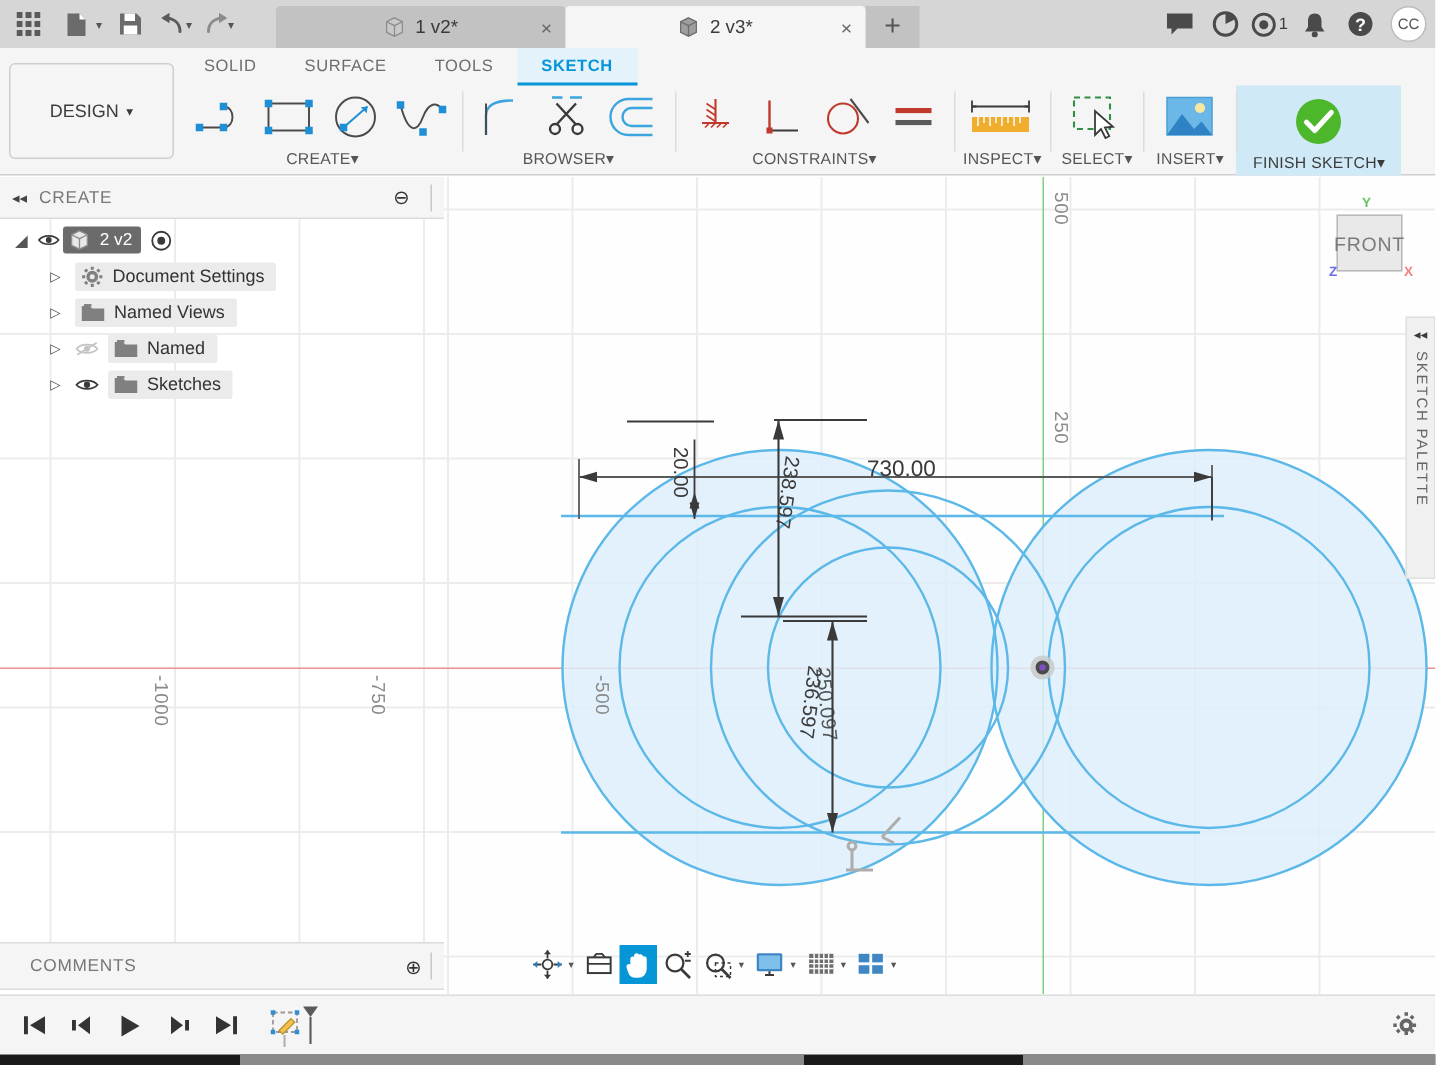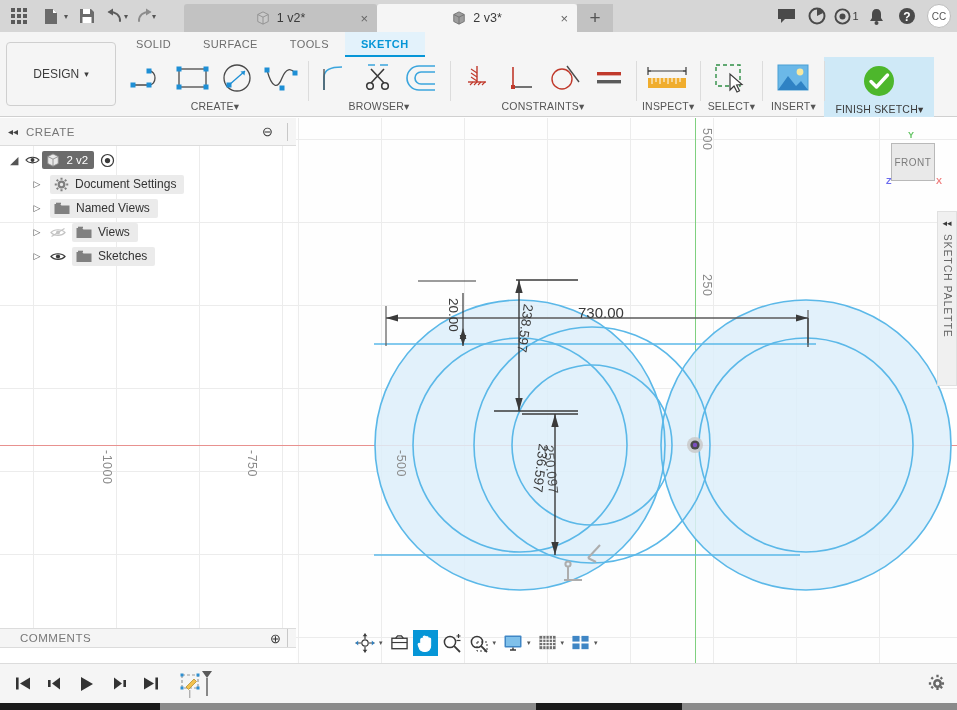--- a/index.html
+++ b/index.html
@@ -143,21 +143,21 @@
   .axisY { position: absolute; top: 0; bottom: 0; width: 1px; background: #7fd07f; }
 
   
   .viewcube {
     position: absolute; right: 20px; top: 25px; width: 46px; height: 40px;
   }
   .cubeface {
     position: absolute; left: 0; top: 0; width: 44px; height: 38px;
     background: #e9e9e9; border: 1px solid #b9b9b9;
     display: flex; align-items: center; justify-content: center;
-    font-size: 10px; color: #7c7c7c; letter-spacing: .5px;
+    font-size: 13px; color: #7c7c7c; letter-spacing: .5px;
   }
   .axlabel { position: absolute; font-size: 9px; font-weight: bold; }
 
   
   .palette {
     position: absolute; right: 0; top: 93px; width: 20px; height: 175px;
     background: #f0f0f0; border: 1px solid #e0e0e0;
     display: flex; flex-direction: column; align-items: center; padding-top: 6px; gap: 6px;
   }
   .palette .ptxt {
@@ -171,21 +171,21 @@
   }
   .navbtn {
     height: 26px; display: flex; align-items: center; justify-content: center;
     padding: 0 3px; color: #4a4a4a;
   }
   .navbtn.active { background: #0696d7; color: #fff; }
   .ncaret { font-size: 7px; color: #555; padding-right: 3px; }
 
   
   .comments {
-    position: absolute; left: 0; top: 628px; width: 296px; height: 20px;
+    position: absolute; left: 0; top: 628px; width: 296px; height: 32px;
     background: #f5f5f5; border-top: 1px solid #dcdcdc; border-bottom: 1px solid #dcdcdc;
     display: flex; align-items: center; padding: 0 8px; z-index: 3;
   }
   .comments .title { font-size: 11.5px; color: #777; letter-spacing: .5px; margin-left: 12px; }
   .comments .dot { margin-left: auto; color: #333; font-size: 13px; }
   .comments .grip { width: 1px; height: 18px; background: #c8c8c8; margin-left: 6px; }
 
   
   .timeline {
     position: absolute; left: 0; top: 663px; width: 957px; height: 40px;
@@ -567,21 +567,21 @@
           <path d="M1.5 9.5 L14.5 1.5" stroke="#c4c4c4" stroke-width="1.3"></path>
         </svg>
       </span>
       <span class="chip">
         <span>
           <svg width="16" height="13" viewBox="0 0 16 13">
             <path d="M0.5 2 H6 L7.5 3.6 H15.5 V12 H0.5 Z" fill="#808080"></path>
             <rect x="2" y="0.7" width="5" height="1.6" fill="#808080"></rect>
           </svg>
         </span>
-        <span>Views</span>
+        <span>Named</span>
       </span>
     </div>
 
     <div class="trow childrow">
       <span class="arrow">▷</span>
       <span class="eye">
         <svg width="16" height="11" viewBox="0 0 16 11">
           <path d="M1 5.5 C4 1.8 12 1.8 15 5.5 C12 9.2 4 9.2 1 5.5 Z" fill="none" stroke="#3a3a3a" stroke-width="1.2"></path>
           <circle cx="8" cy="5.5" r="2.1" fill="#3a3a3a"></circle>
         </svg>

